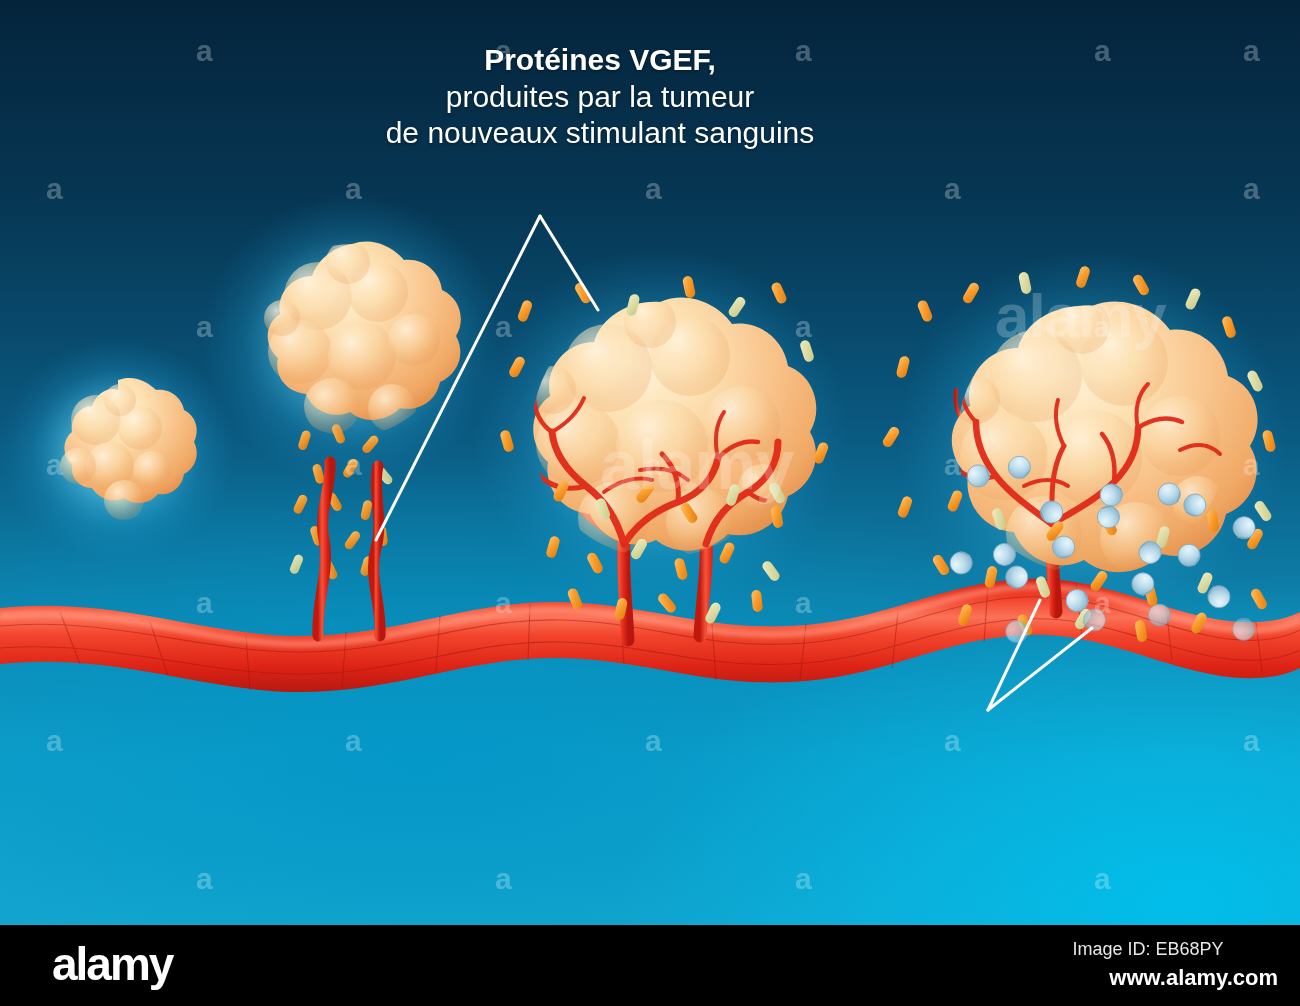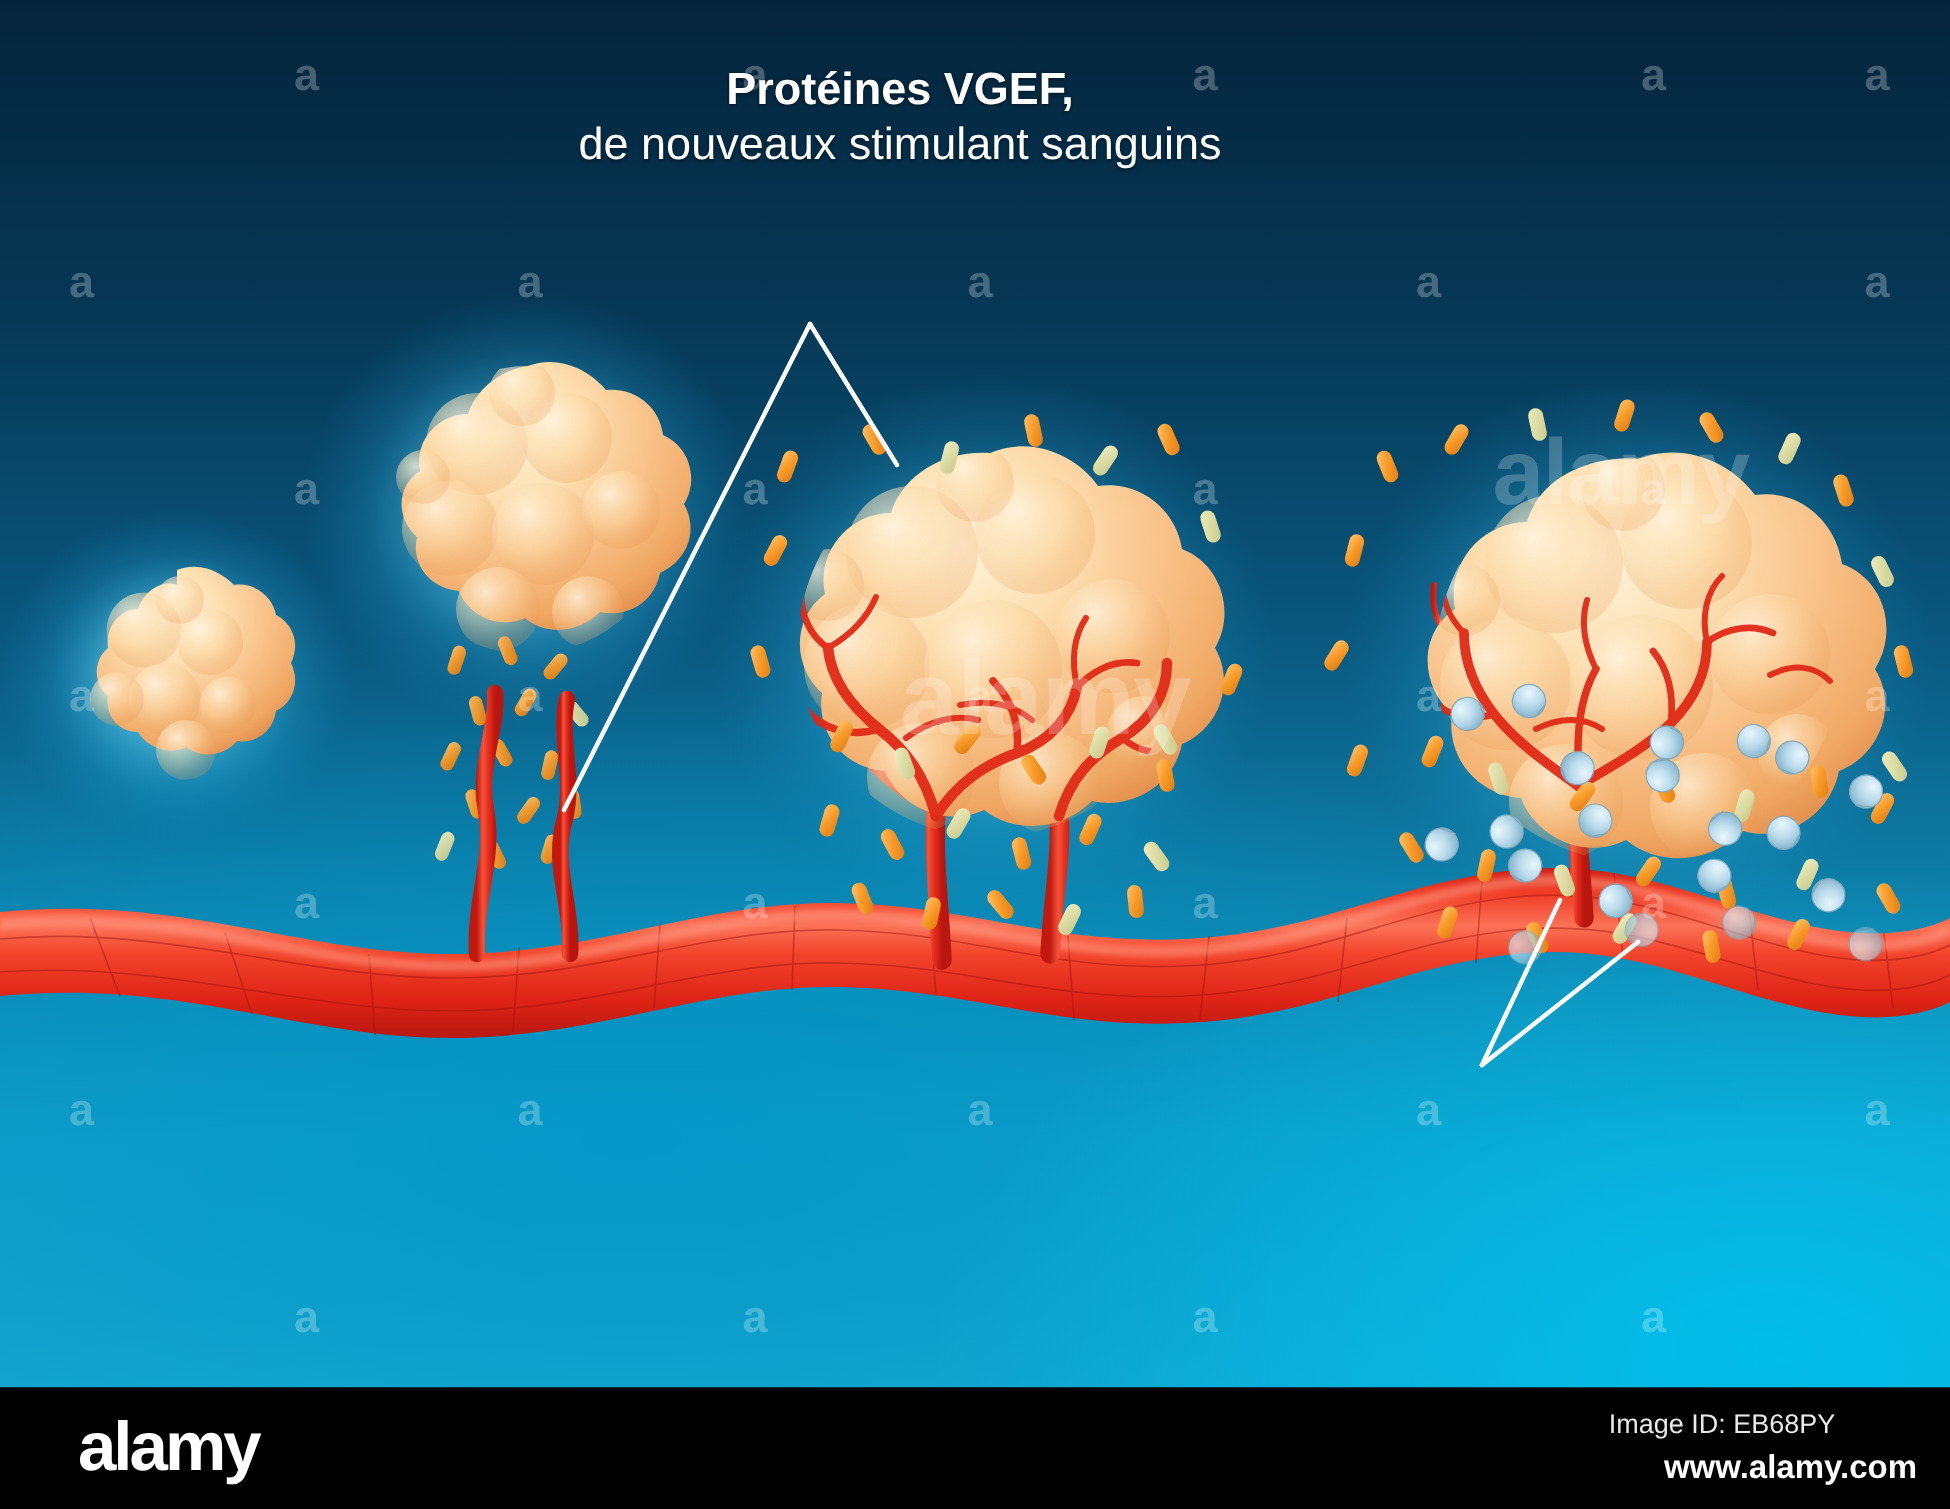--- a/index.html
+++ b/index.html
@@ -461,20 +461,21 @@
         <span class="wm-a" style="left: 196px; top: 864px; font-size: 30px;">a</span>
         <span class="wm-a" style="left: 495px; top: 864px; font-size: 30px;">a</span>
         <span class="wm-a" style="left: 795px; top: 864px; font-size: 30px;">a</span>
         <span class="wm-a" style="left: 1094px; top: 864px; font-size: 30px;">a</span>
         <span class="wm-big" style="left: 600px; top: 430px; font-size: 70px;">alamy</span>
         <span class="wm-big" style="left: 995px; top: 285px; font-size: 62px;">alamy</span>
       </div>
 
     <div class="caption" id="cap-vgef">
       <span class="capline hd">Protéines VGEF,</span>
+      <span class="capline">produites par la tumeur</span>
       <span class="capline">de nouveaux stimulant sanguins</span>
     </div>
 
   </div>
 
   <div id="footer">
     <div id="alamy-logo">alamy</div>
     <div id="imgid">Image ID: EB68PY</div>
     <div id="wwwalamy">www.alamy.com</div>
   </div>

